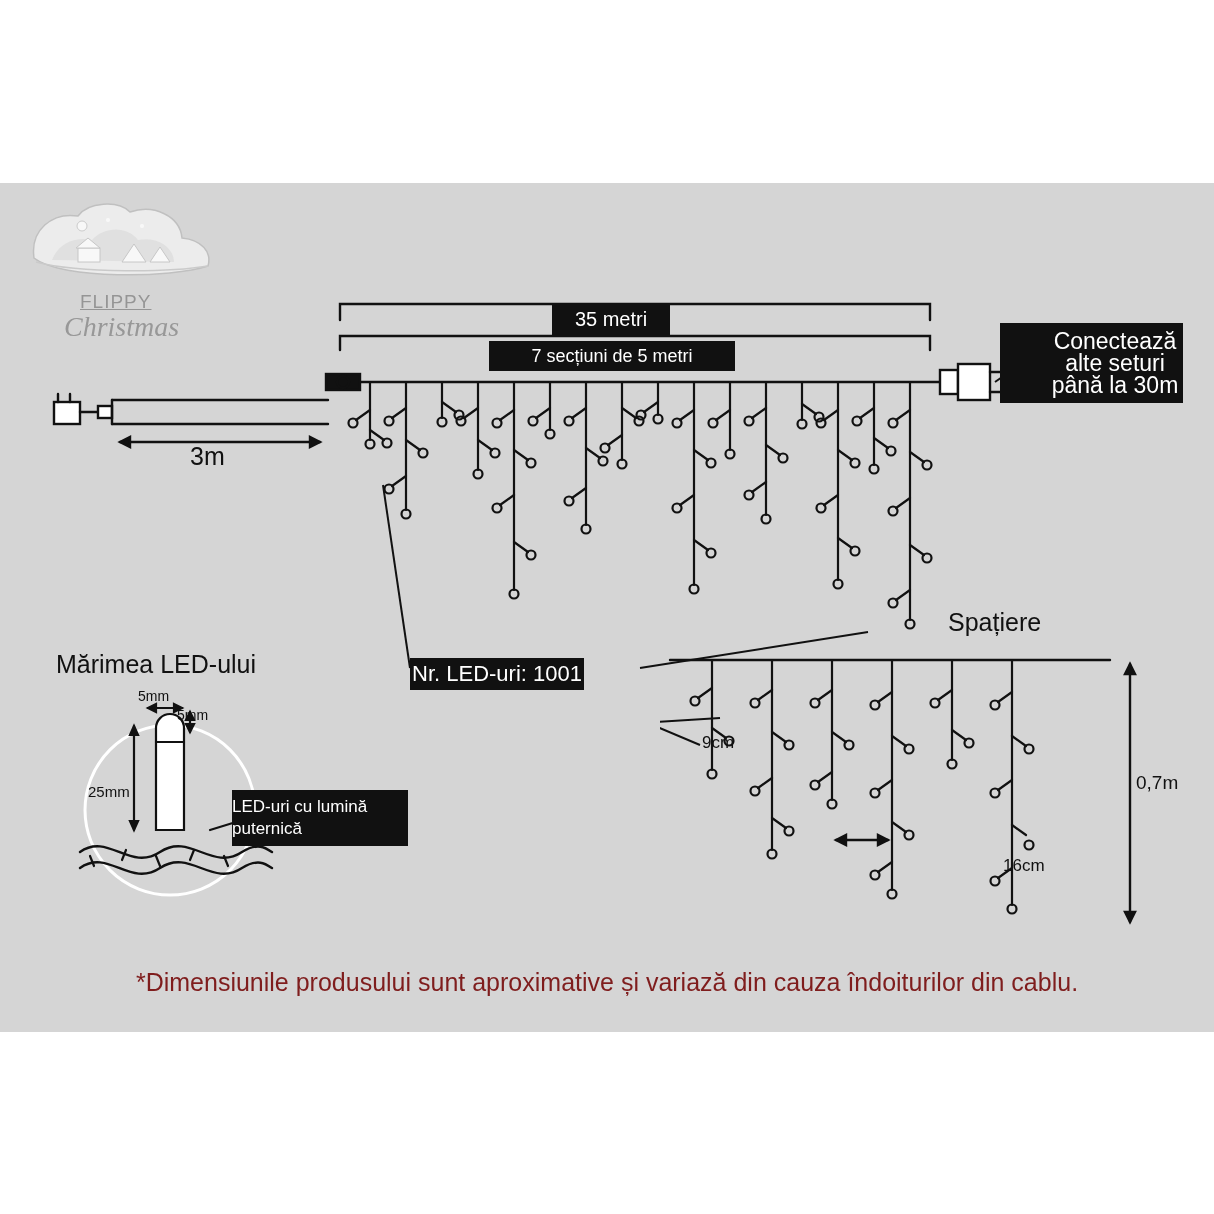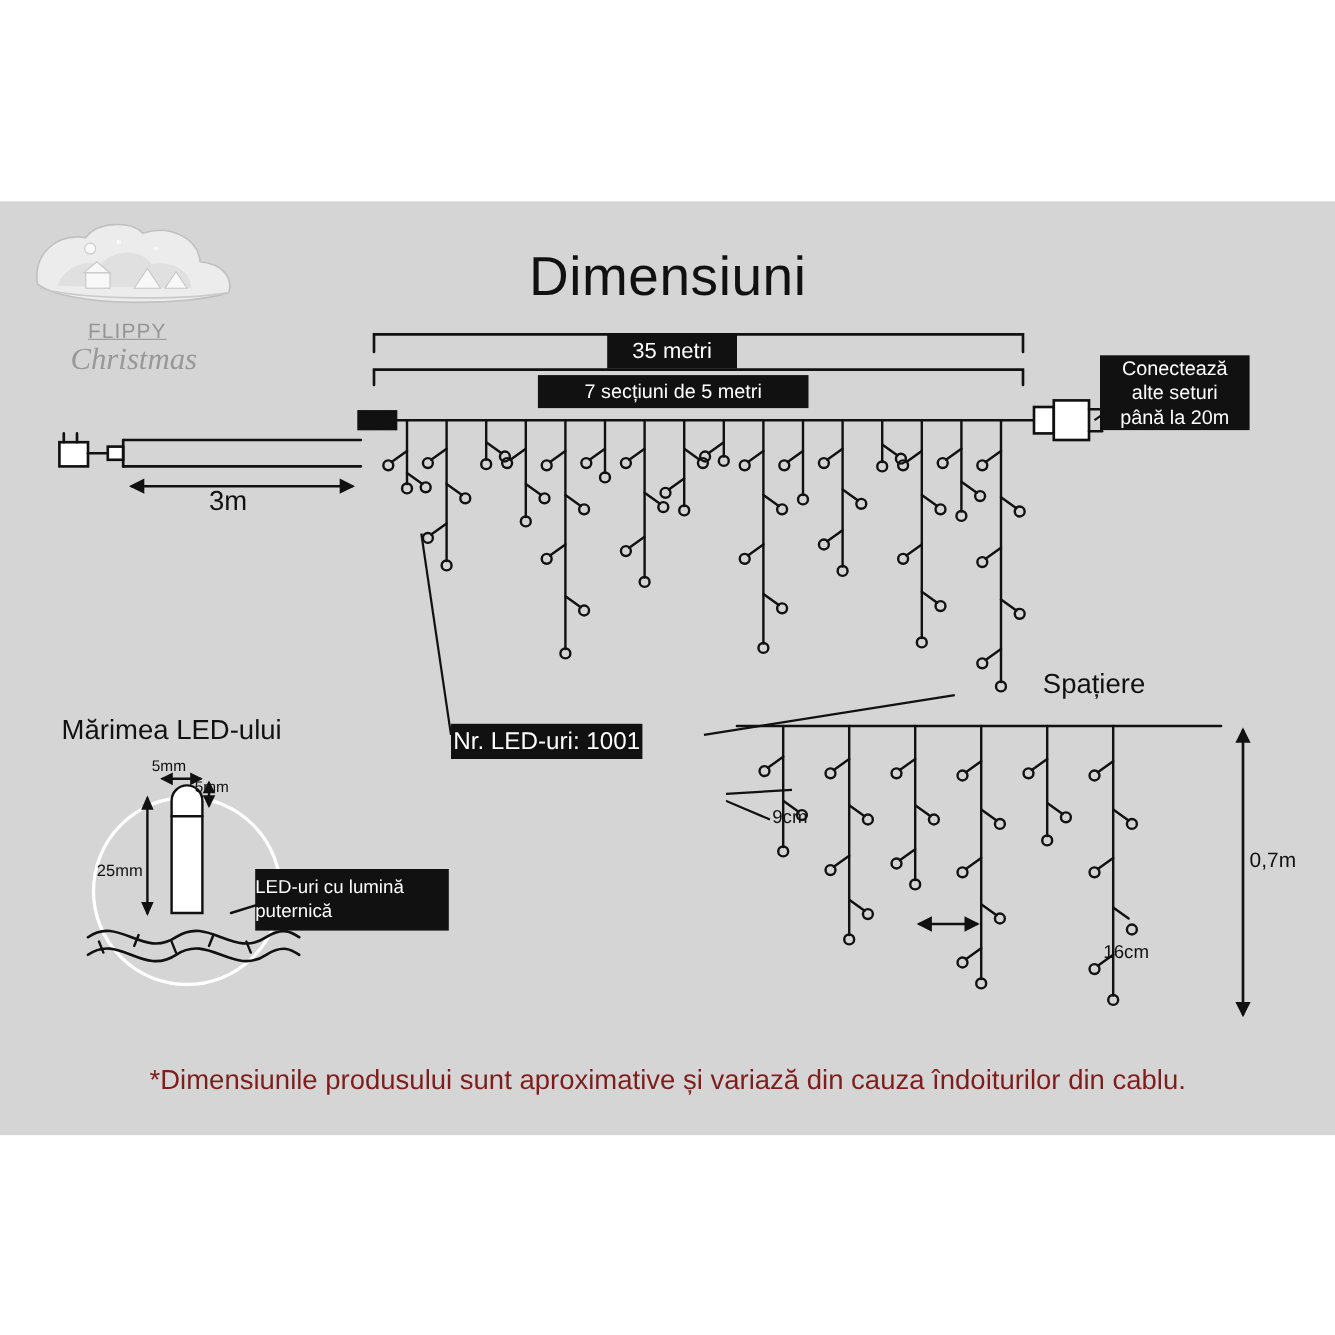--- a/index.html
+++ b/index.html
@@ -8,21 +8,21 @@
   #panel{position:absolute;left:0;top:183px;width:1214px;height:849px;background:#d5d5d5;}
   .abs{position:absolute;}
   .lbl{color:#111;}
   .blk{background:#111;color:#fff;display:flex;align-items:center;justify-content:center;text-align:center;}
   #title{left:0;top:222px;width:1214px;text-align:center;font-size:50px;color:#111;letter-spacing:.5px;}
   #logo{left:22px;top:196px;width:220px;height:160px;opacity:.85;}
   #logo .logotext1{position:absolute;left:58px;top:95px;font-size:19px;color:#8b8b8b;letter-spacing:1px;text-decoration:underline;}
   #logo .logotext2{position:absolute;left:42px;top:115px;font-size:28px;color:#8e8e8e;font-family:"Liberation Serif",serif;font-style:italic;}
   #b-35m{left:552px;top:303px;width:118px;height:32px;font-size:20px;}
   #b-sect{left:489px;top:341px;width:246px;height:30px;font-size:18px;}
-  #b-conect{left:1000px;top:323px;width:136px;height:68px;font-size:18px;line-height:22px;flex-direction:column;}
+  #b-conect{left:1000px;top:323px;width:136px;height:80px;font-size:23px;line-height:22px;flex-direction:column;padding-left:47px;}
   #b-leds{left:410px;top:658px;width:174px;height:32px;font-size:22px;}
   #b-lum{left:232px;top:790px;width:176px;height:56px;font-size:17px;line-height:22px;flex-direction:column;align-items:flex-start;}
   #t-3m{left:190px;top:442px;font-size:25px;}
   #t-spatiere{left:948px;top:608px;font-size:25px;}
   #t-marimea{left:56px;top:650px;font-size:25px;}
   #t-9cm{left:702px;top:733px;font-size:17px;}
   #t-16cm{left:1003px;top:856px;font-size:17px;}
   #t-07m{left:1136px;top:772px;font-size:19px;}
   #t-5mm-a{left:138px;top:688px;font-size:14px;}
   #t-5mm-b{left:177px;top:707px;font-size:14px;}
@@ -47,21 +47,20 @@
       <path d="M100,66 l12,-18 l12,18 Z" fill="#ffffff" stroke="#c4c4c4"></path>
       <path d="M128,66 l10,-15 l10,15 Z" fill="#ffffff" stroke="#c4c4c4"></path>
       <rect x="56" y="52" width="22" height="14" fill="#ffffff" stroke="#c4c4c4"></rect>
       <path d="M54,52 l12,-10 l12,10 Z" fill="#ffffff" stroke="#c4c4c4"></path>
       <path d="M14,66 C60,78 150,76 186,70" fill="none" stroke="#c9c9c9" stroke-width="1.5"></path>
     </svg>
     <div class="logotext1">FLIPPY</div>
     <div class="logotext2">Christmas</div>
   </div>
 
-  <div id="title" class="abs lbl">Dimensiuni</div>
 
   <svg class="abs" style="left:40px;top:290px;" width="1020" height="400" viewBox="0 0 1020 400">
     <g stroke="#111" stroke-width="2.4" fill="none" stroke-linecap="round">
 
       <path d="M300,30 L300,14 L890,14 L890,30"></path>
 
       <path d="M300,60 L300,46 L890,46 L890,60"></path>
 
       <rect x="14" y="112" width="26" height="22" fill="#fff"></rect>
       <path d="M18,112 L18,104 M30,112 L30,104"></path>
@@ -240,21 +239,21 @@
     <g stroke="#111" stroke-width="2" fill="none">
       <path d="M955,92 L975,78"></path>
     </g>
   </svg>
 
   <div id="b-35m" class="abs blk">35 metri</div>
   <div id="b-sect" class="abs blk">7 secțiuni de 5 metri</div>
   <div id="b-conect" class="abs blk">
     <span>Conectează</span>
     <span>alte seturi</span>
-    <span>până la 20m</span>
+    <span>până la 30m</span>
   </div>
   <div id="b-leds" class="abs blk">Nr. LED-uri: 1001</div>
 
   <div id="t-3m" class="abs lbl">3m</div>
 
   <div id="t-spatiere" class="abs lbl">Spațiere</div>
 
   <svg class="abs" style="left:660px;top:650px;" width="520" height="290" viewBox="0 0 520 290">
     <g stroke="#111" stroke-width="2.4" fill="none" stroke-linecap="round">
       <path d="M10,10 L450,10"></path>

